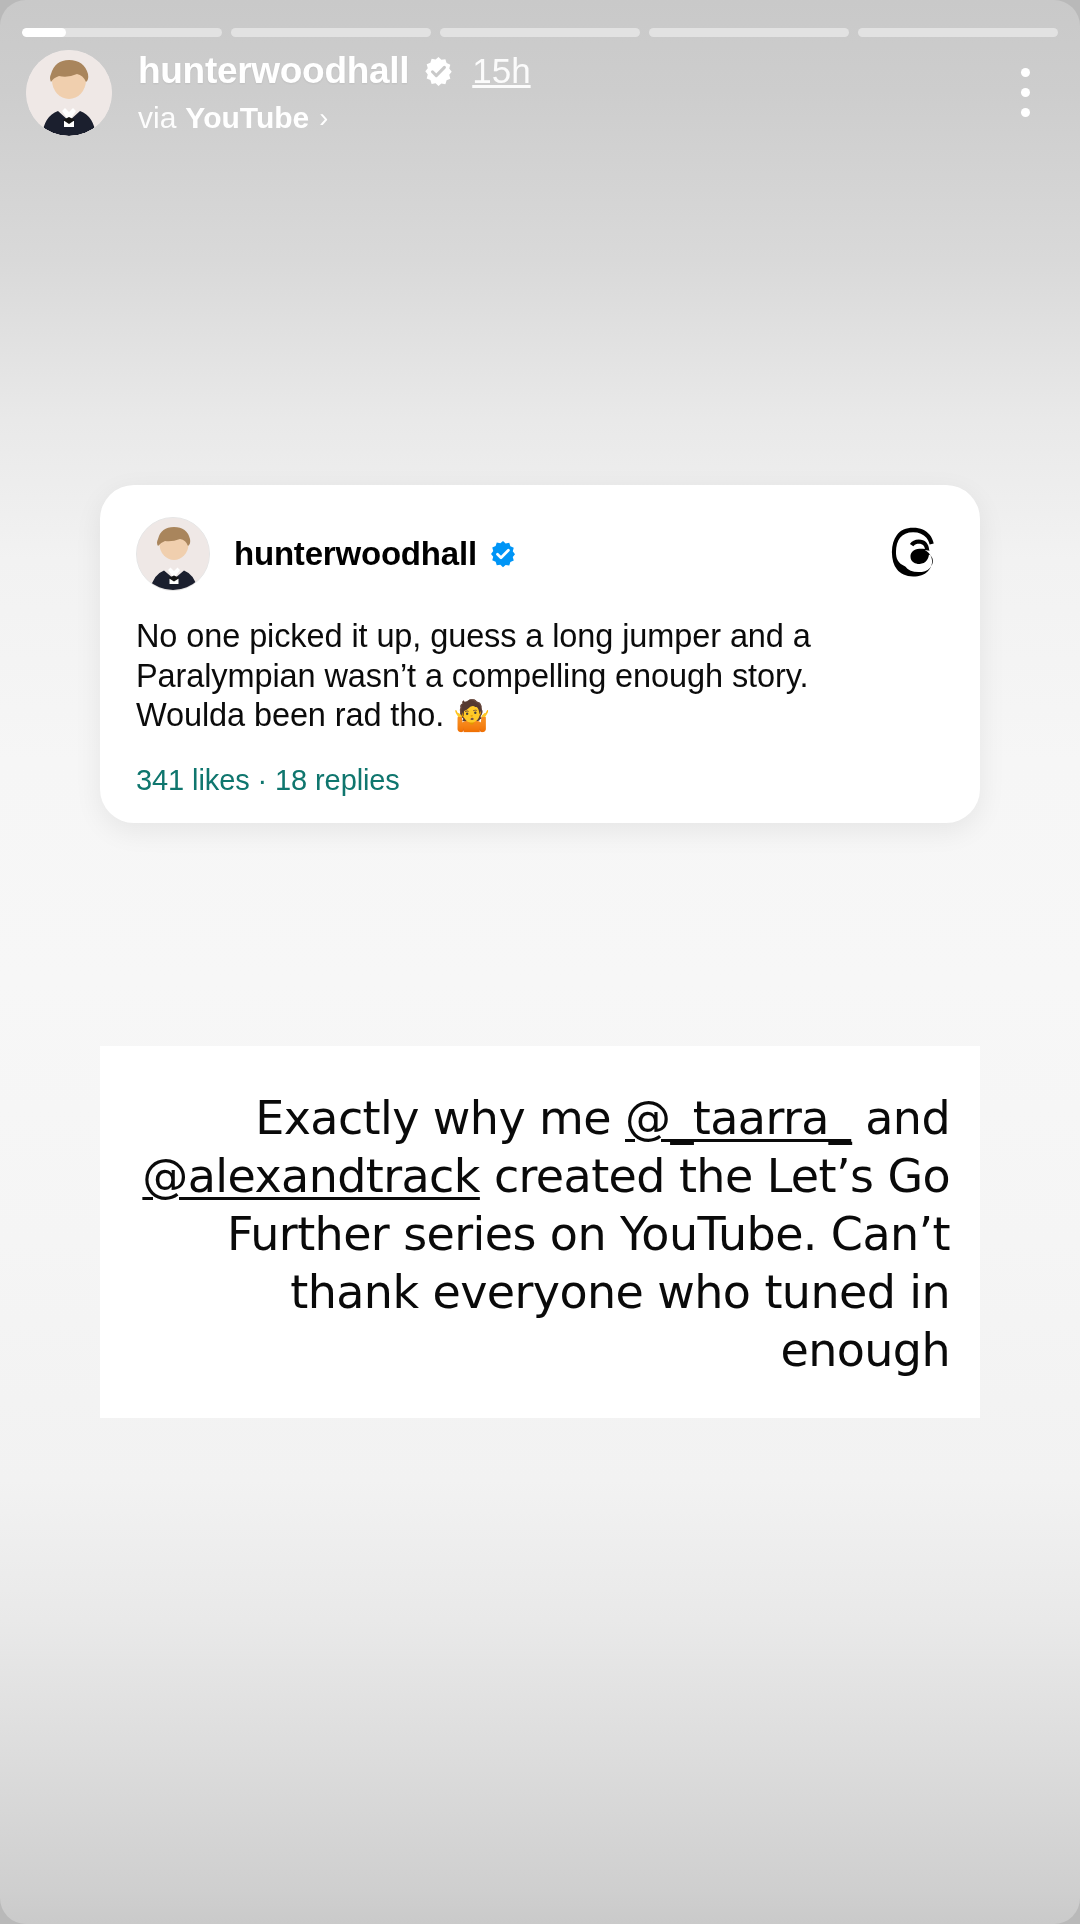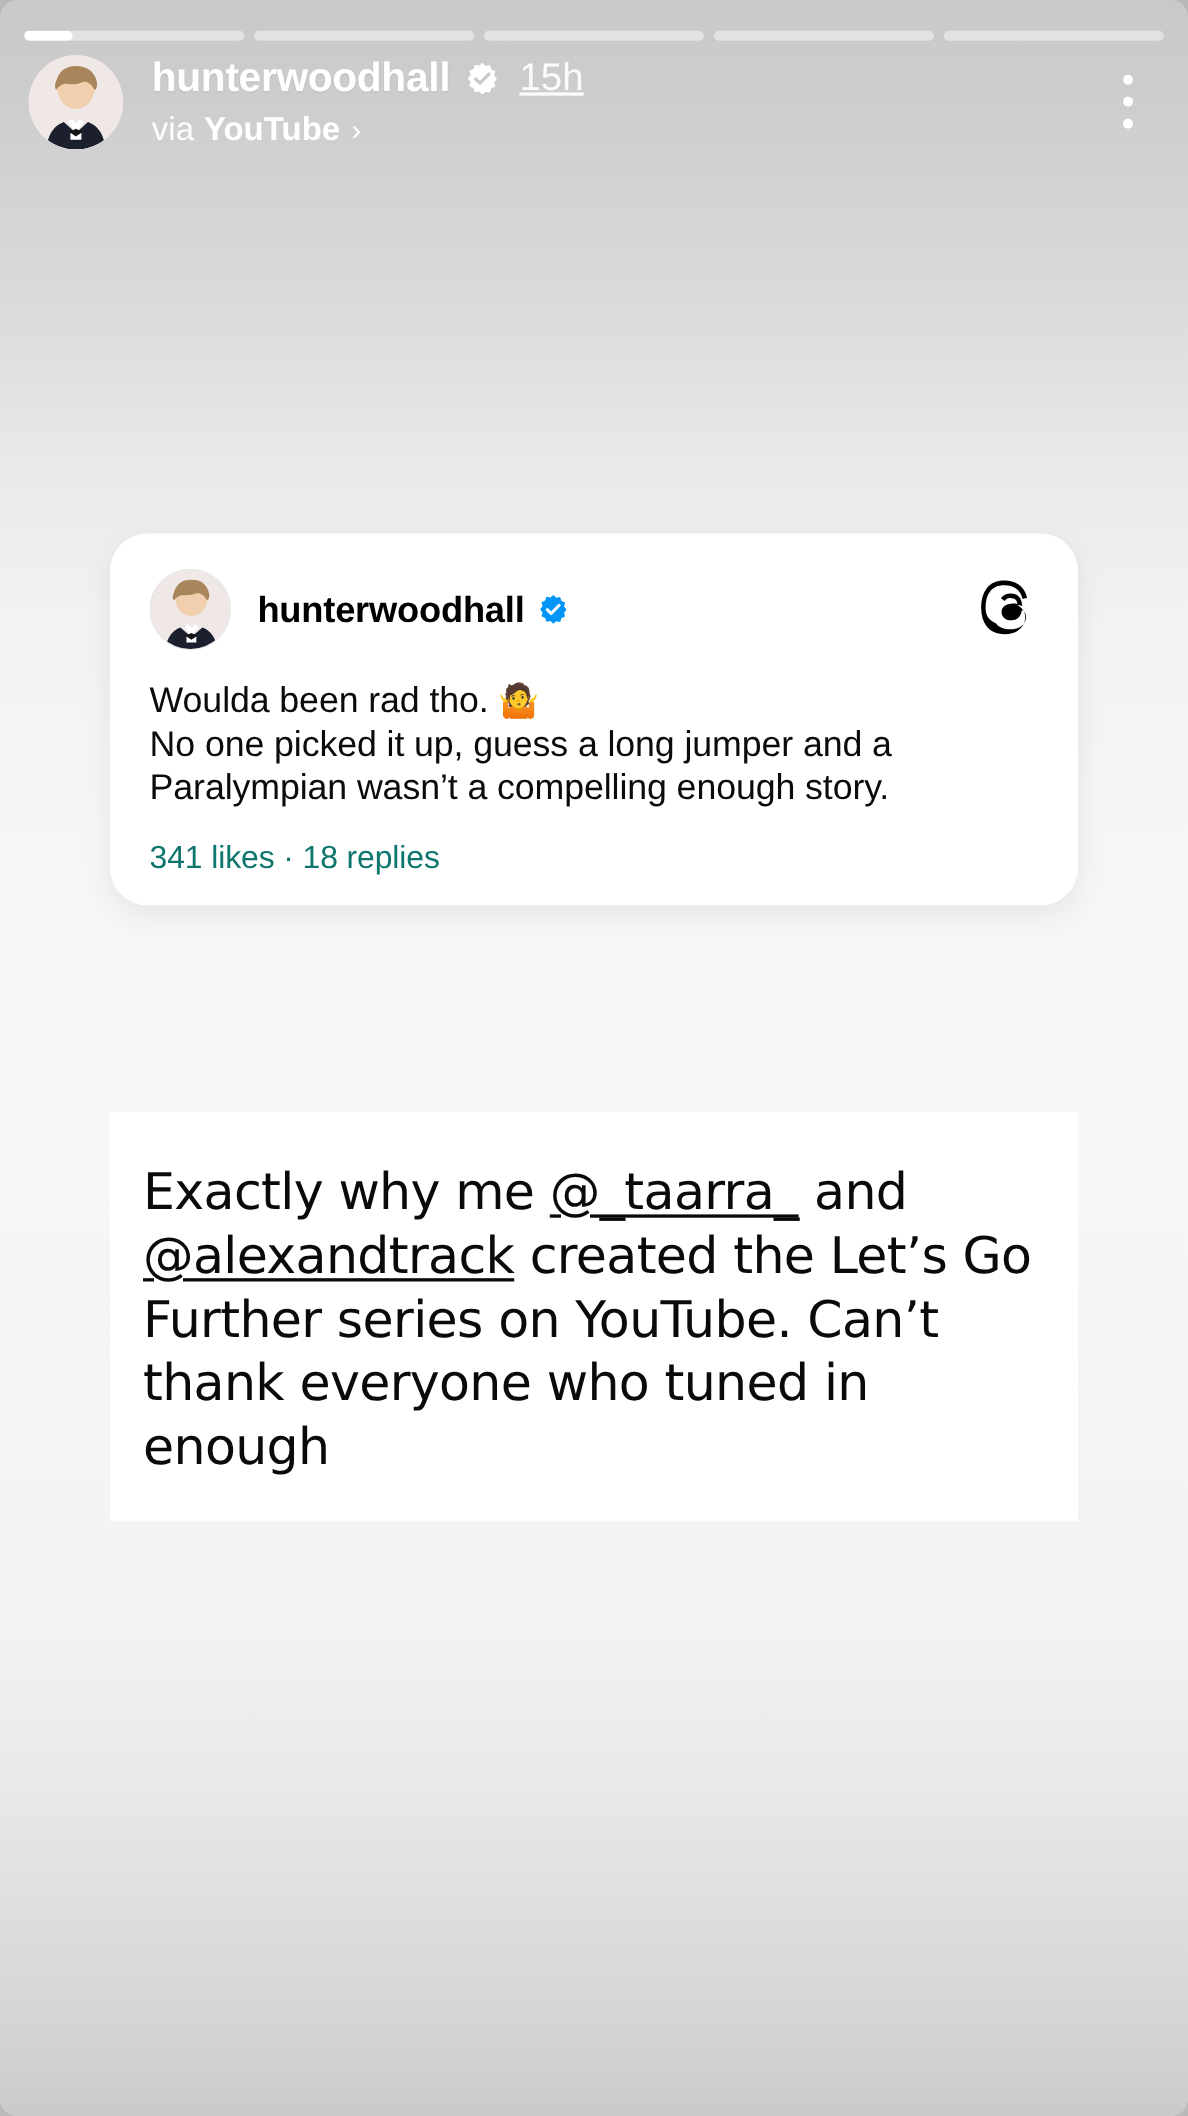--- a/index.html
+++ b/index.html
@@ -9,21 +9,21 @@
     height: 1924px;
     overflow: hidden;
     background: #b9b9b9;
     font-family: "Liberation Sans", sans-serif;
   }
 
   #story {
     position: relative;
     width: 1080px;
     height: 1924px;
-    border-radius: 16px;
+    border-radius: 26px;
     overflow: hidden;
     background:
       linear-gradient(
         to bottom,
         #c9c9c9 0px,
         #cdcdcd 90px,
         #d9d9d9 260px,
         #e9e9e9 420px,
         #f2f2f2 560px,
         #f6f6f6 760px,
@@ -207,26 +207,26 @@
   .tc-meta {
     margin-top: 28px;
     font-size: 29px;
     color: #0f766e;
     letter-spacing: -0.1px;
   }
 
   
   .caption-block {
     position: absolute;
-    top: 1011px;
+    top: 1046px;
     left: 100px;
     width: 880px;
     background: #ffffff;
     padding: 44px 30px 38px 30px;
-    text-align: left;
+    text-align: right;
   }
   .caption-text {
     font-family: "DejaVu Sans", sans-serif;
     font-size: 46px;
     line-height: 1.26;
     color: #0a0a0a;
     font-weight: 400;
     letter-spacing: -0.6px;
   }
   .caption-text .mention-u {
@@ -326,22 +326,22 @@
         </span>
       </div>
       <div class="threads-logo">
         <svg width="54" height="54" viewBox="0 0 48 48" aria-hidden="true">
           <path d="M33.8 22.6c-.2-.1-.4-.2-.6-.3-.4-6.6-4-10.4-10-10.4h-.1c-3.6 0-6.6 1.5-8.4 4.3l3.3 2.3c1.4-2.1 3.5-2.5 5.1-2.5h.1c2 0 3.5.6 4.5 1.7.7.8 1.2 2 1.4 3.4-1.6-.3-3.4-.4-5.3-.3-5.3.3-8.8 3.4-8.5 7.8.1 2.2 1.2 4.1 3.1 5.3 1.6 1 3.6 1.5 5.7 1.4 2.8-.2 5-1.2 6.6-3.2 1.2-1.5 1.9-3.4 2.3-5.8 1.4.9 2.5 2 3.1 3.4.9 2.4.9 6.3-2.2 9.4-2.8 2.8-6.1 4-11.1 4-5.6 0-9.8-1.8-12.5-5.3C2.8 34.6 1.5 30 1.4 24c.1-6 1.4-10.6 3.9-13.8C8 6.7 12.2 4.9 17.8 4.9c5.6 0 9.9 1.8 12.7 5.3 1.4 1.7 2.4 3.9 3.1 6.5l3.9-1c-.8-3.2-2.1-6-3.9-8.2C30.1 3.1 24.8.8 17.9.8h-.1C10.9.8 5.7 3.1 2.3 7.6-.8 11.6-2.4 17.2-2.5 24v.1c.1 6.8 1.7 12.4 4.8 16.4 3.4 4.5 8.6 6.8 15.5 6.8h.1c6.1 0 10.4-1.6 14-5.1 4.7-4.7 4.6-10.5 3-14.1-1.1-2.5-3.2-4.6-6.1-6.1z" transform="translate(4 0) scale(0.93)" fill="#000000"></path>
         </svg>
       </div>
     </div>
 
     <div class="tc-body">
+      <p>No one picked it up, guess a long jumper and a Paralympian wasn’t a compelling enough story.</p>
       <p><span>Woulda been rad tho. </span><span class="emoji">🤷</span></p>
-      <p>No one picked it up, guess a long jumper and a Paralympian wasn’t a compelling enough story.</p>
     </div>
 
     <div class="tc-meta">341 likes · 18 replies</div>
   </div>
 
   <div class="caption-block">
     <div class="caption-text"><span>Exactly why me </span><span class="mention-u">@_taarra_</span><span> and </span><span class="mention-u">@alexandtrack</span><span> created the Let’s Go Further series on YouTube. Can’t thank everyone who tuned in enough</span></div>
   </div>
 
 </div>

